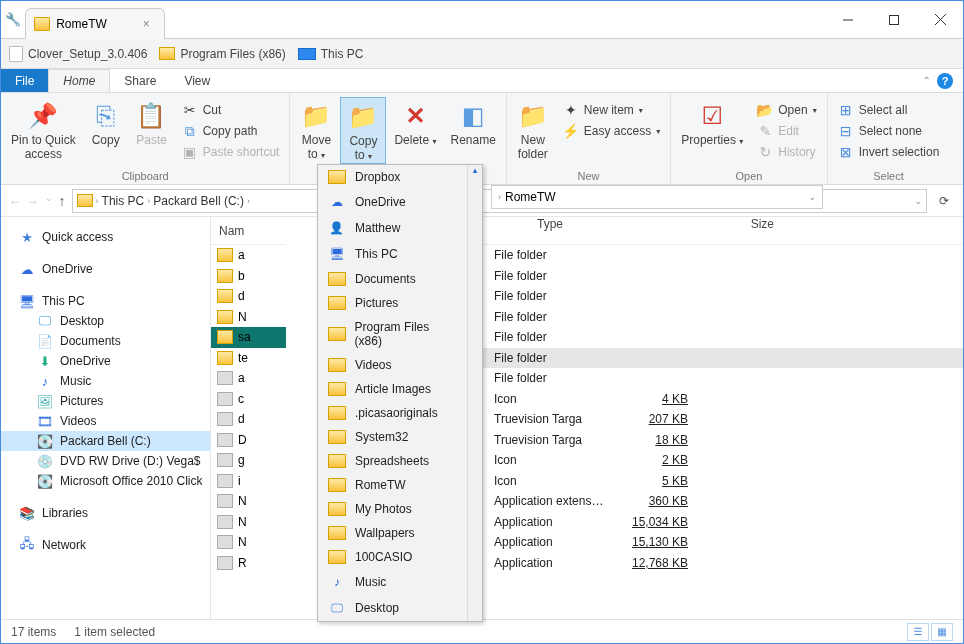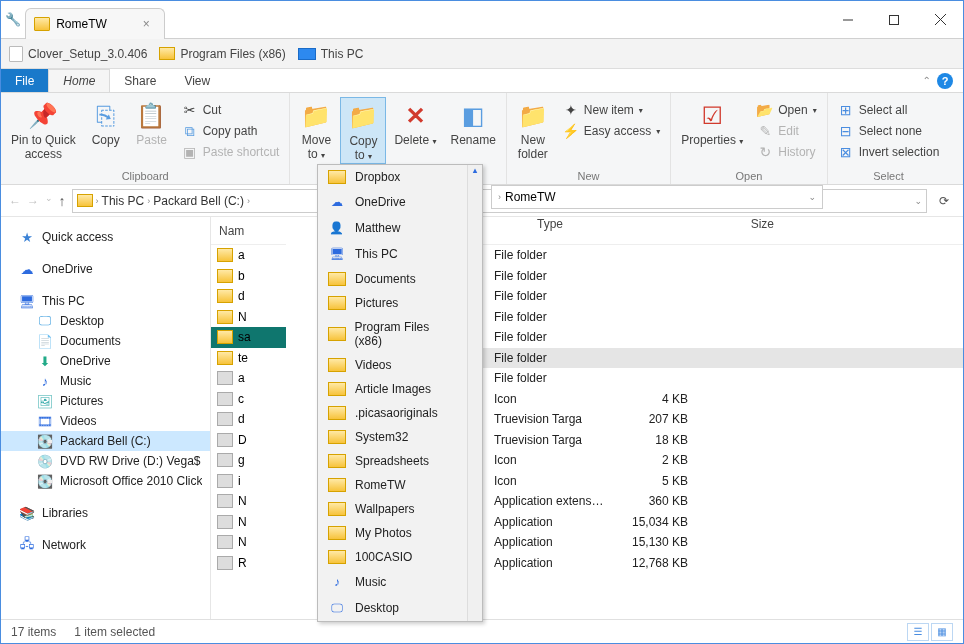--- a/index.html
+++ b/index.html
@@ -70,21 +70,21 @@
 .nr.sel { background: #0f766e; }
 .nr .nic { width: 16px; height: 14px; background: linear-gradient(#ffe9a6,#f7c33b); border: 1px solid #d6a200; flex-shrink: 0; }
 .nr .nic.app { background: #ddd; border-color: #aaa; }
 
 .details-cols { flex: 1; padding-left: 70px; }
 .details-head { display: flex; height: 28px; align-items: flex-start; border-bottom: 1px solid #eee; color: #444; gap: 43px; }
 .dh { padding: 0 8px; }
 .dh.date { width: 130px; } .dh.type { width: 130px; } .dh.size { width: 80px; text-align: right; }
 .drow { display: flex; height: 20.5px; align-items: center; color: #222; }
 .drow.sel { background: #e5e5e5; }
-.dc.date { width: 130px; padding-left: 8px; } .dc.type { width: 130px; padding-left: 8px; } .dc.size { width: 80px; text-align: right; padding-right: 8px; }
+.dc.date { width: 130px; padding-left: 8px; } .dc.type { width: 130px; padding-left: 8px; } .dc.size { width: 80px; text-align: right; padding-right: 8px; text-decoration: underline; }
 
 
 .dropdown { position: absolute; left: 316px; top: 163px; width: 166px; background: #f2f2f2; border: 1px solid #bcbcbc; box-shadow: 2px 2px 4px rgba(0,0,0,0.2); z-index: 100; max-height: 470px; overflow: hidden; }
 .dd-item { display: flex; align-items: center; gap: 9px; padding: 5px 10px; color: #222; }
 .dd-ic { width: 18px; height: 16px; display: inline-flex; align-items: center; justify-content: center; }
 .dd-ic.fold { background: linear-gradient(#ffe9a6,#f7c33b); border: 1px solid #d6a200; height: 14px; }
 .dd-scroll { position: absolute; right: 0; top: 0; bottom: 0; width: 15px; background: #f0f0f0; border-left: 1px solid #ddd; }
 .dd-scroll .up, .dd-scroll .dn { height: 16px; text-align: center; font-size: 9px; color: #666; }
 .dd-scroll .up { color: #2d6bdf; }
 
@@ -587,25 +587,25 @@
       <div class="dd-item">
         <span class="dd-ic fold"></span>
         <span>Spreadsheets</span>
       </div>
       <div class="dd-item">
         <span class="dd-ic fold"></span>
         <span>RomeTW</span>
       </div>
       <div class="dd-item">
         <span class="dd-ic fold"></span>
+        <span>My Photos</span>
+      </div>
+      <div class="dd-item">
+        <span class="dd-ic fold"></span>
         <span>Wallpapers</span>
-      </div>
-      <div class="dd-item">
-        <span class="dd-ic fold"></span>
-        <span>My Photos</span>
       </div>
       <div class="dd-item">
         <span class="dd-ic fold"></span>
         <span>100CASIO</span>
       </div>
       <div class="dd-item">
         <span class="dd-ic" style="color:#2d6bdf">♪</span>
         <span>Music</span>
       </div>
       <div class="dd-item">

